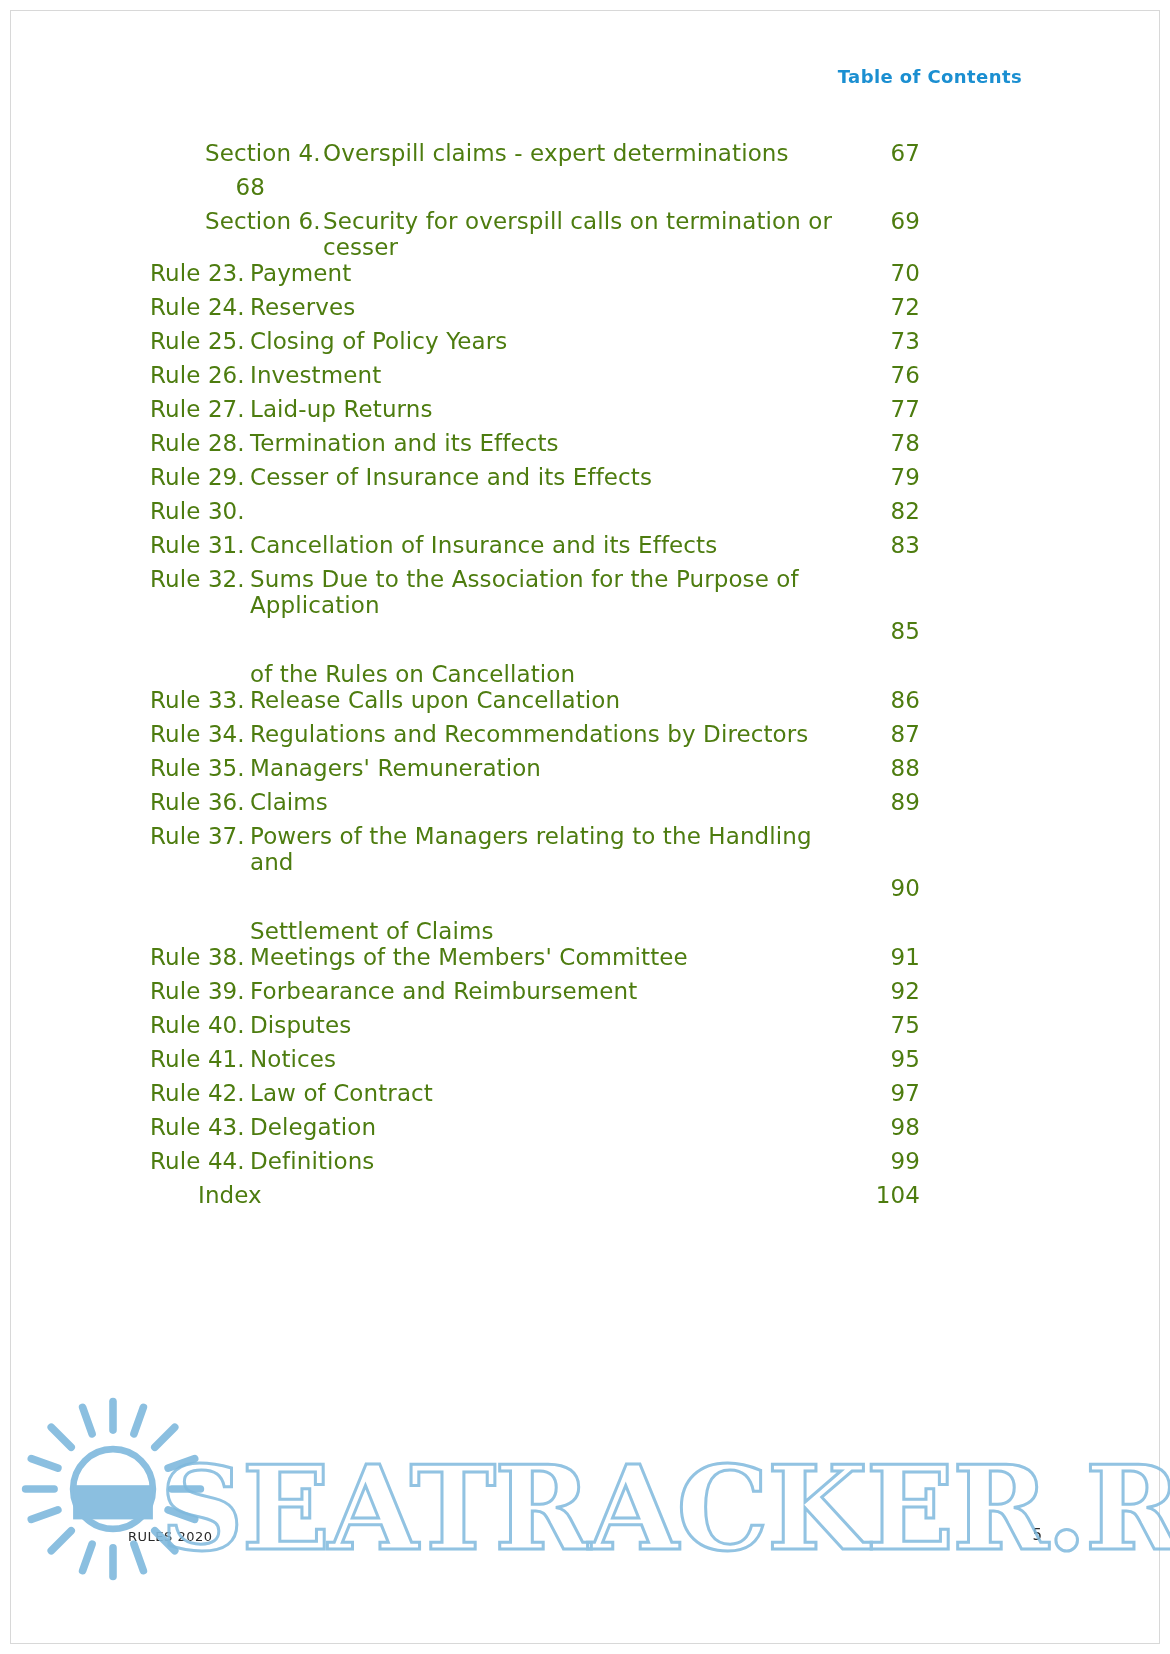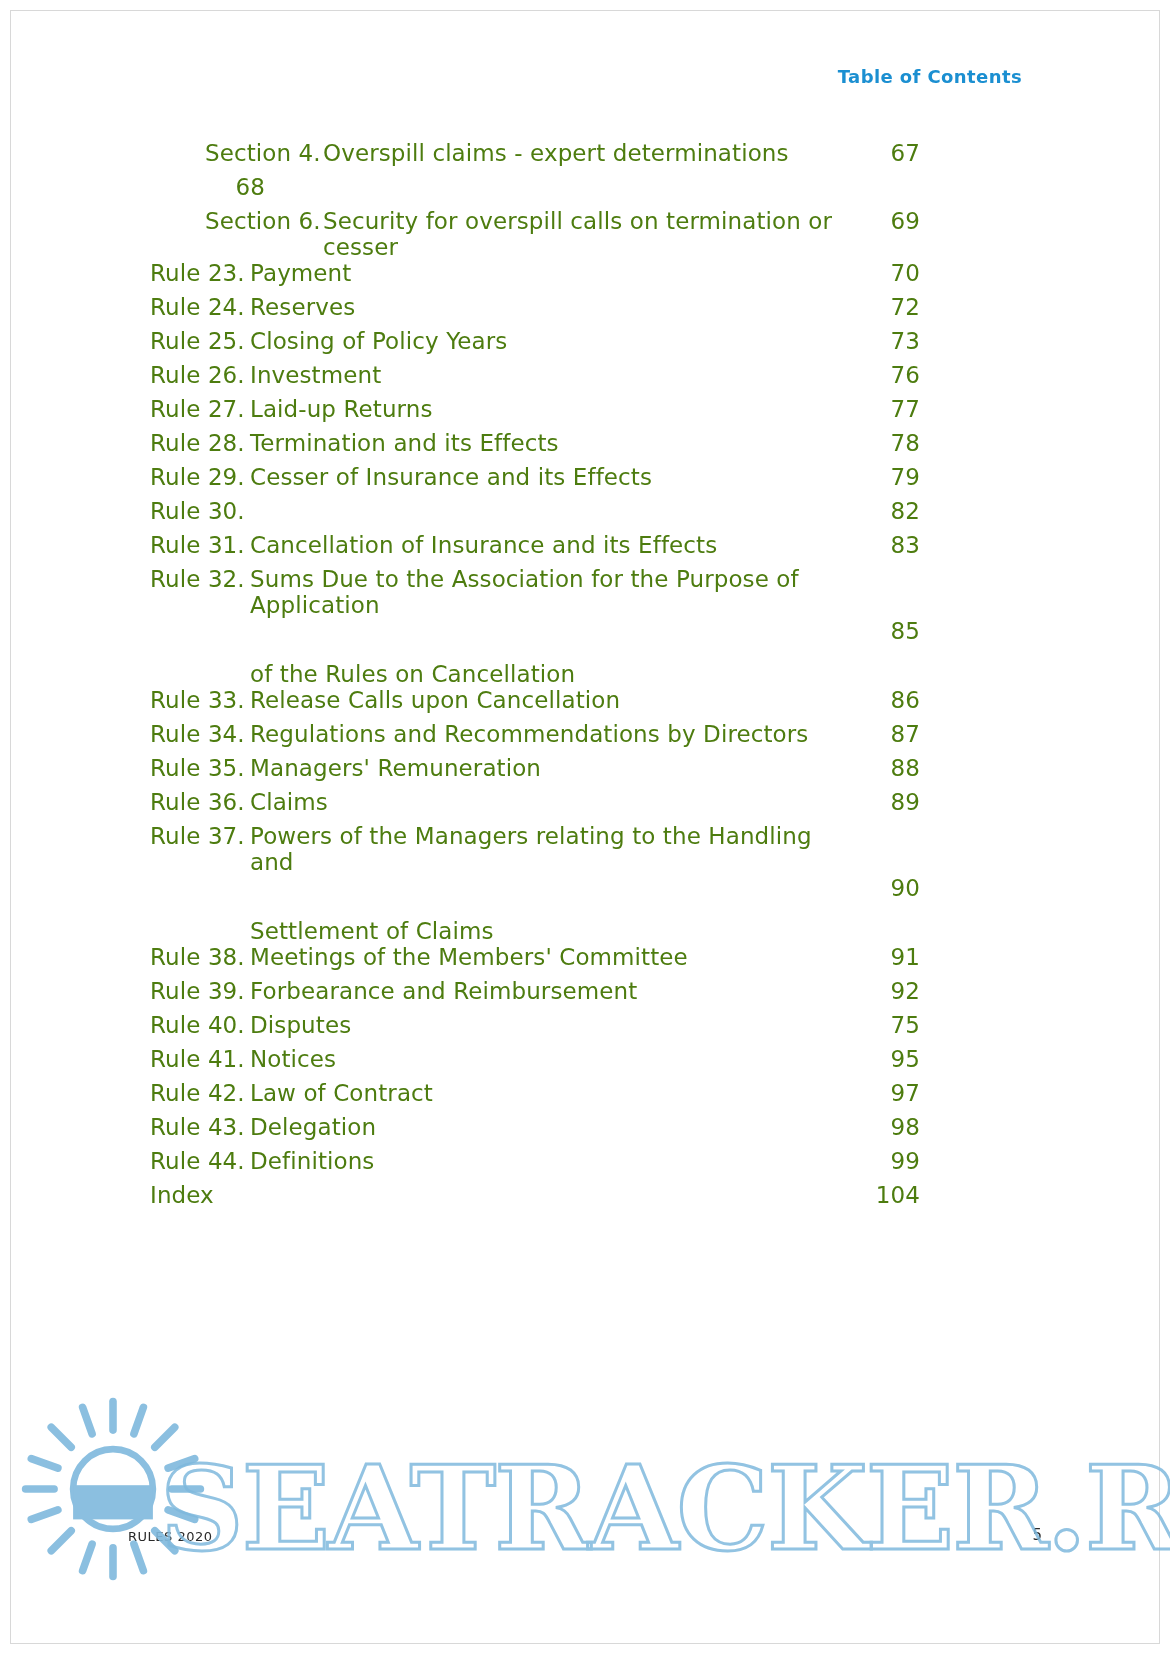--- a/index.html
+++ b/index.html
@@ -75,20 +75,21 @@
   .toc-row.cont .rule-no {
     width: 100px;
   }
   .toc-row.cont .rule-title {
     padding-left: 0;
     margin-top: 43px;
   }
   .toc-row.single .rule-no {
     width: auto;
     min-width: 0;
+    margin-left: 48px;
   }
   .footer-left {
     position: absolute;
     left: 128px;
     bottom: 110px;
     font-size: 13px;
     color: #2a2a2a;
     letter-spacing: 0.5px;
   }
   .footer-right {

